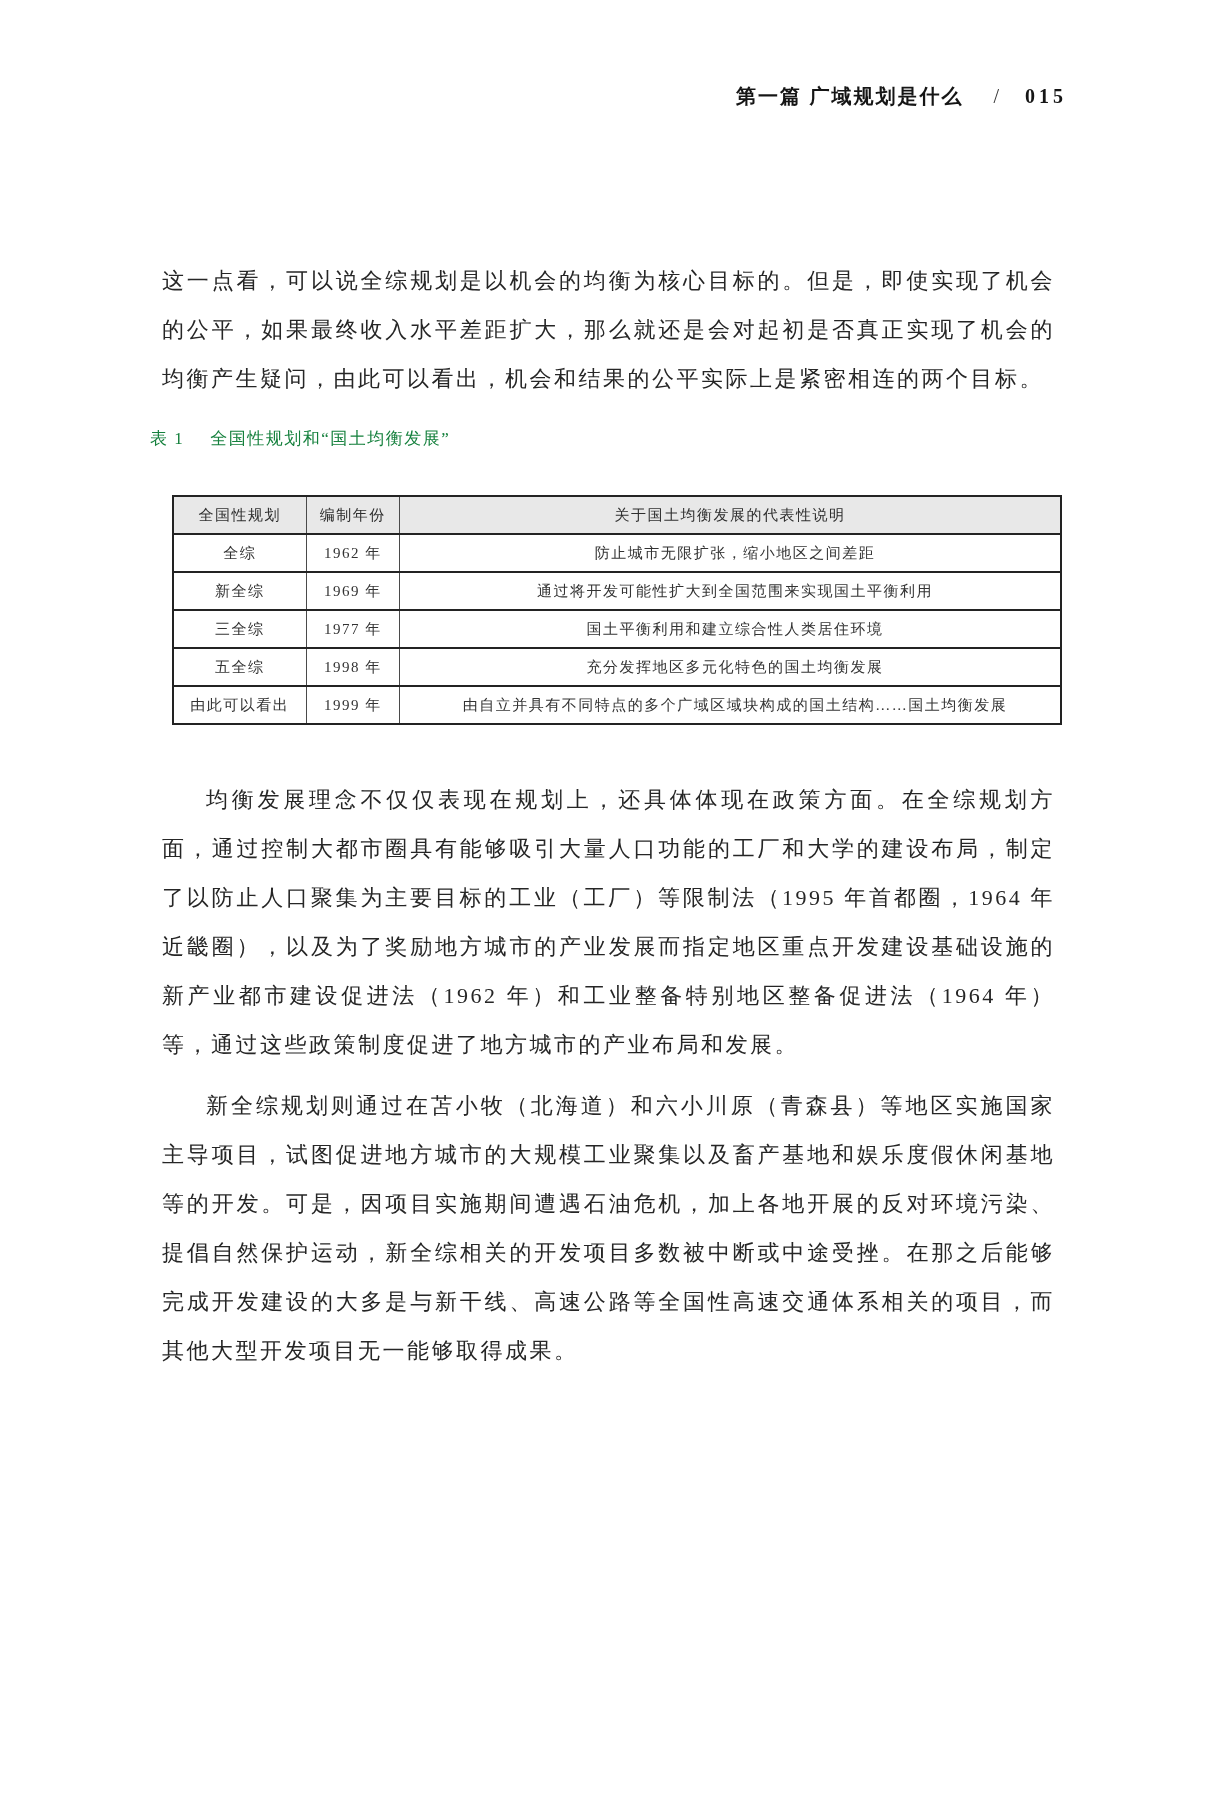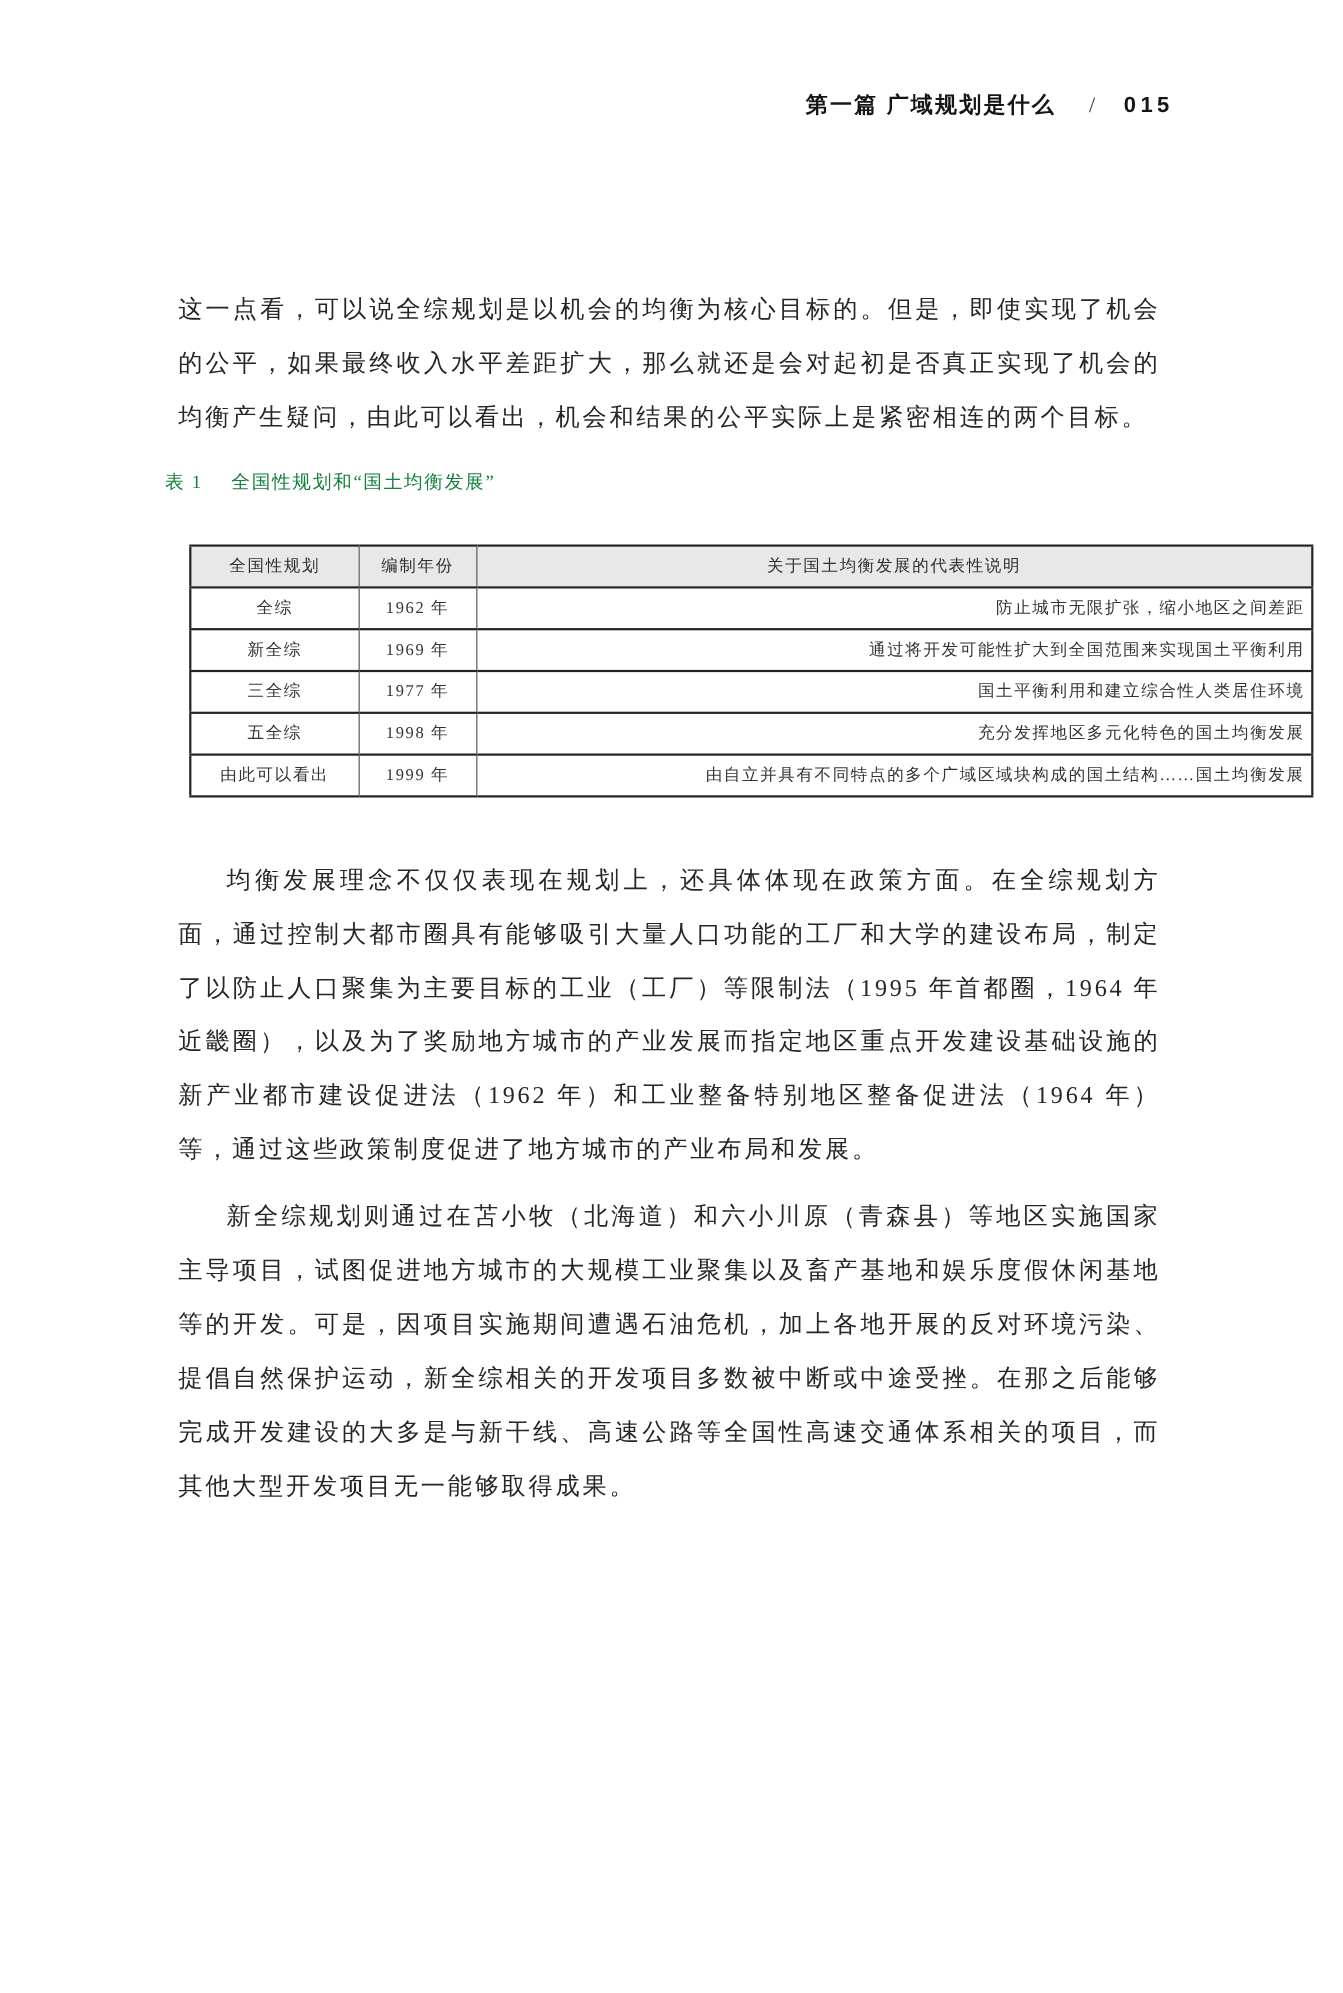--- a/index.html
+++ b/index.html
@@ -25,21 +25,21 @@
     letter-spacing: 2px;
     color: #151515;
   }
   .page-header .slash {
     font-weight: normal;
     font-family: "Liberation Serif", serif;
     margin: 0 24px 0 30px;
     color: #333;
   }
   .page-header .pagenum {
-    font-family: Liberation Sans, sans-serif;
+    font-family: Liberation Serif, serif;
     letter-spacing: 4px;
   }
   
   .body-text {
     margin-top: 146px;
     font-size: 22px;
     line-height: 49px;
     letter-spacing: 2.5px;
     text-align: justify;
     color: #262626;
@@ -52,21 +52,21 @@
     text-align: left;
     font-size: 17px;
     line-height: 24px;
     letter-spacing: 1.5px;
     margin: 24px 0 44px 0;
     color: #15803d;
   }
   .table-caption .cap-title { margin-left: 26px; }
   
   .data-table {
-    width: 1022px;
+    width: 890px;
     margin-left: 22px;
     border-collapse: collapse;
     table-layout: fixed;
     font-size: 15px;
     line-height: 20px;
     letter-spacing: 1.5px;
     color: #333;
     border: 2px solid #222;
   }
   .data-table col.c1 { width: 15%; }
@@ -81,21 +81,21 @@
     padding: 0 6px;
     font-weight: normal;
     text-align: center;
     white-space: nowrap;
     overflow: hidden;
   }
   .data-table th { background: #e8e8e8; color: #2e2e2e; }
   .data-table td.col2, .data-table th.col2h {
     text-align: center;
   }
-  .data-table td.col2 { text-align: right; padding-left: 16px; }
+  .data-table td.col2 { text-align: center; padding-left: 16px; }
   .after-table { margin-top: 50px; }
 </style>
 </head>
 <body>
 
 <div class="page">
 
   <div class="page-header">
     <span class="section">第一篇 广域规划是什么</span><span class="slash">/</span><span class="pagenum">015</span>
   </div>

